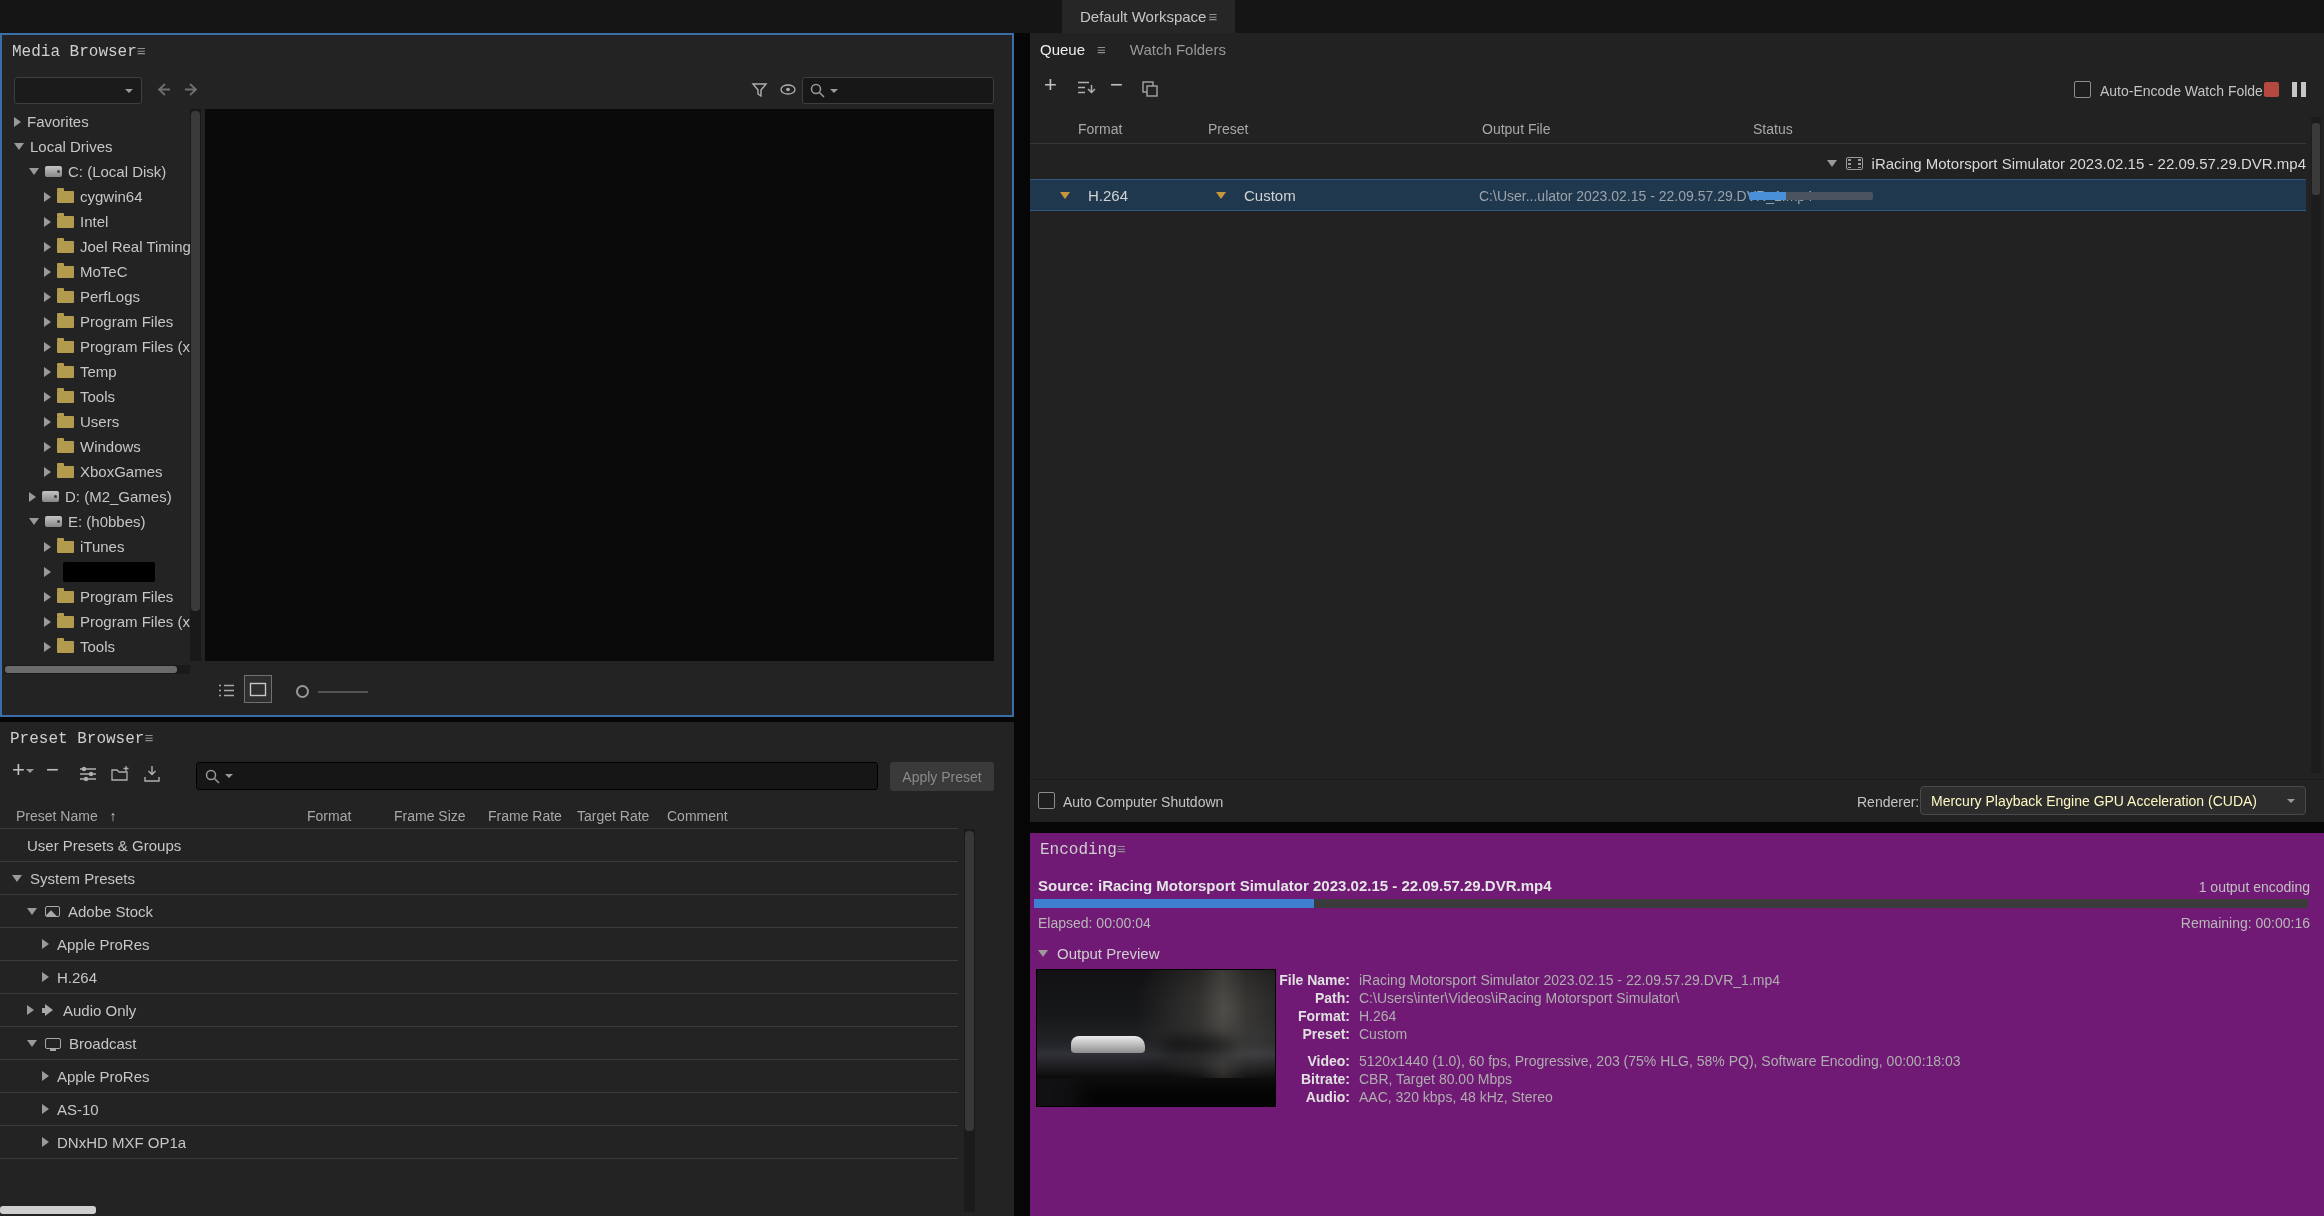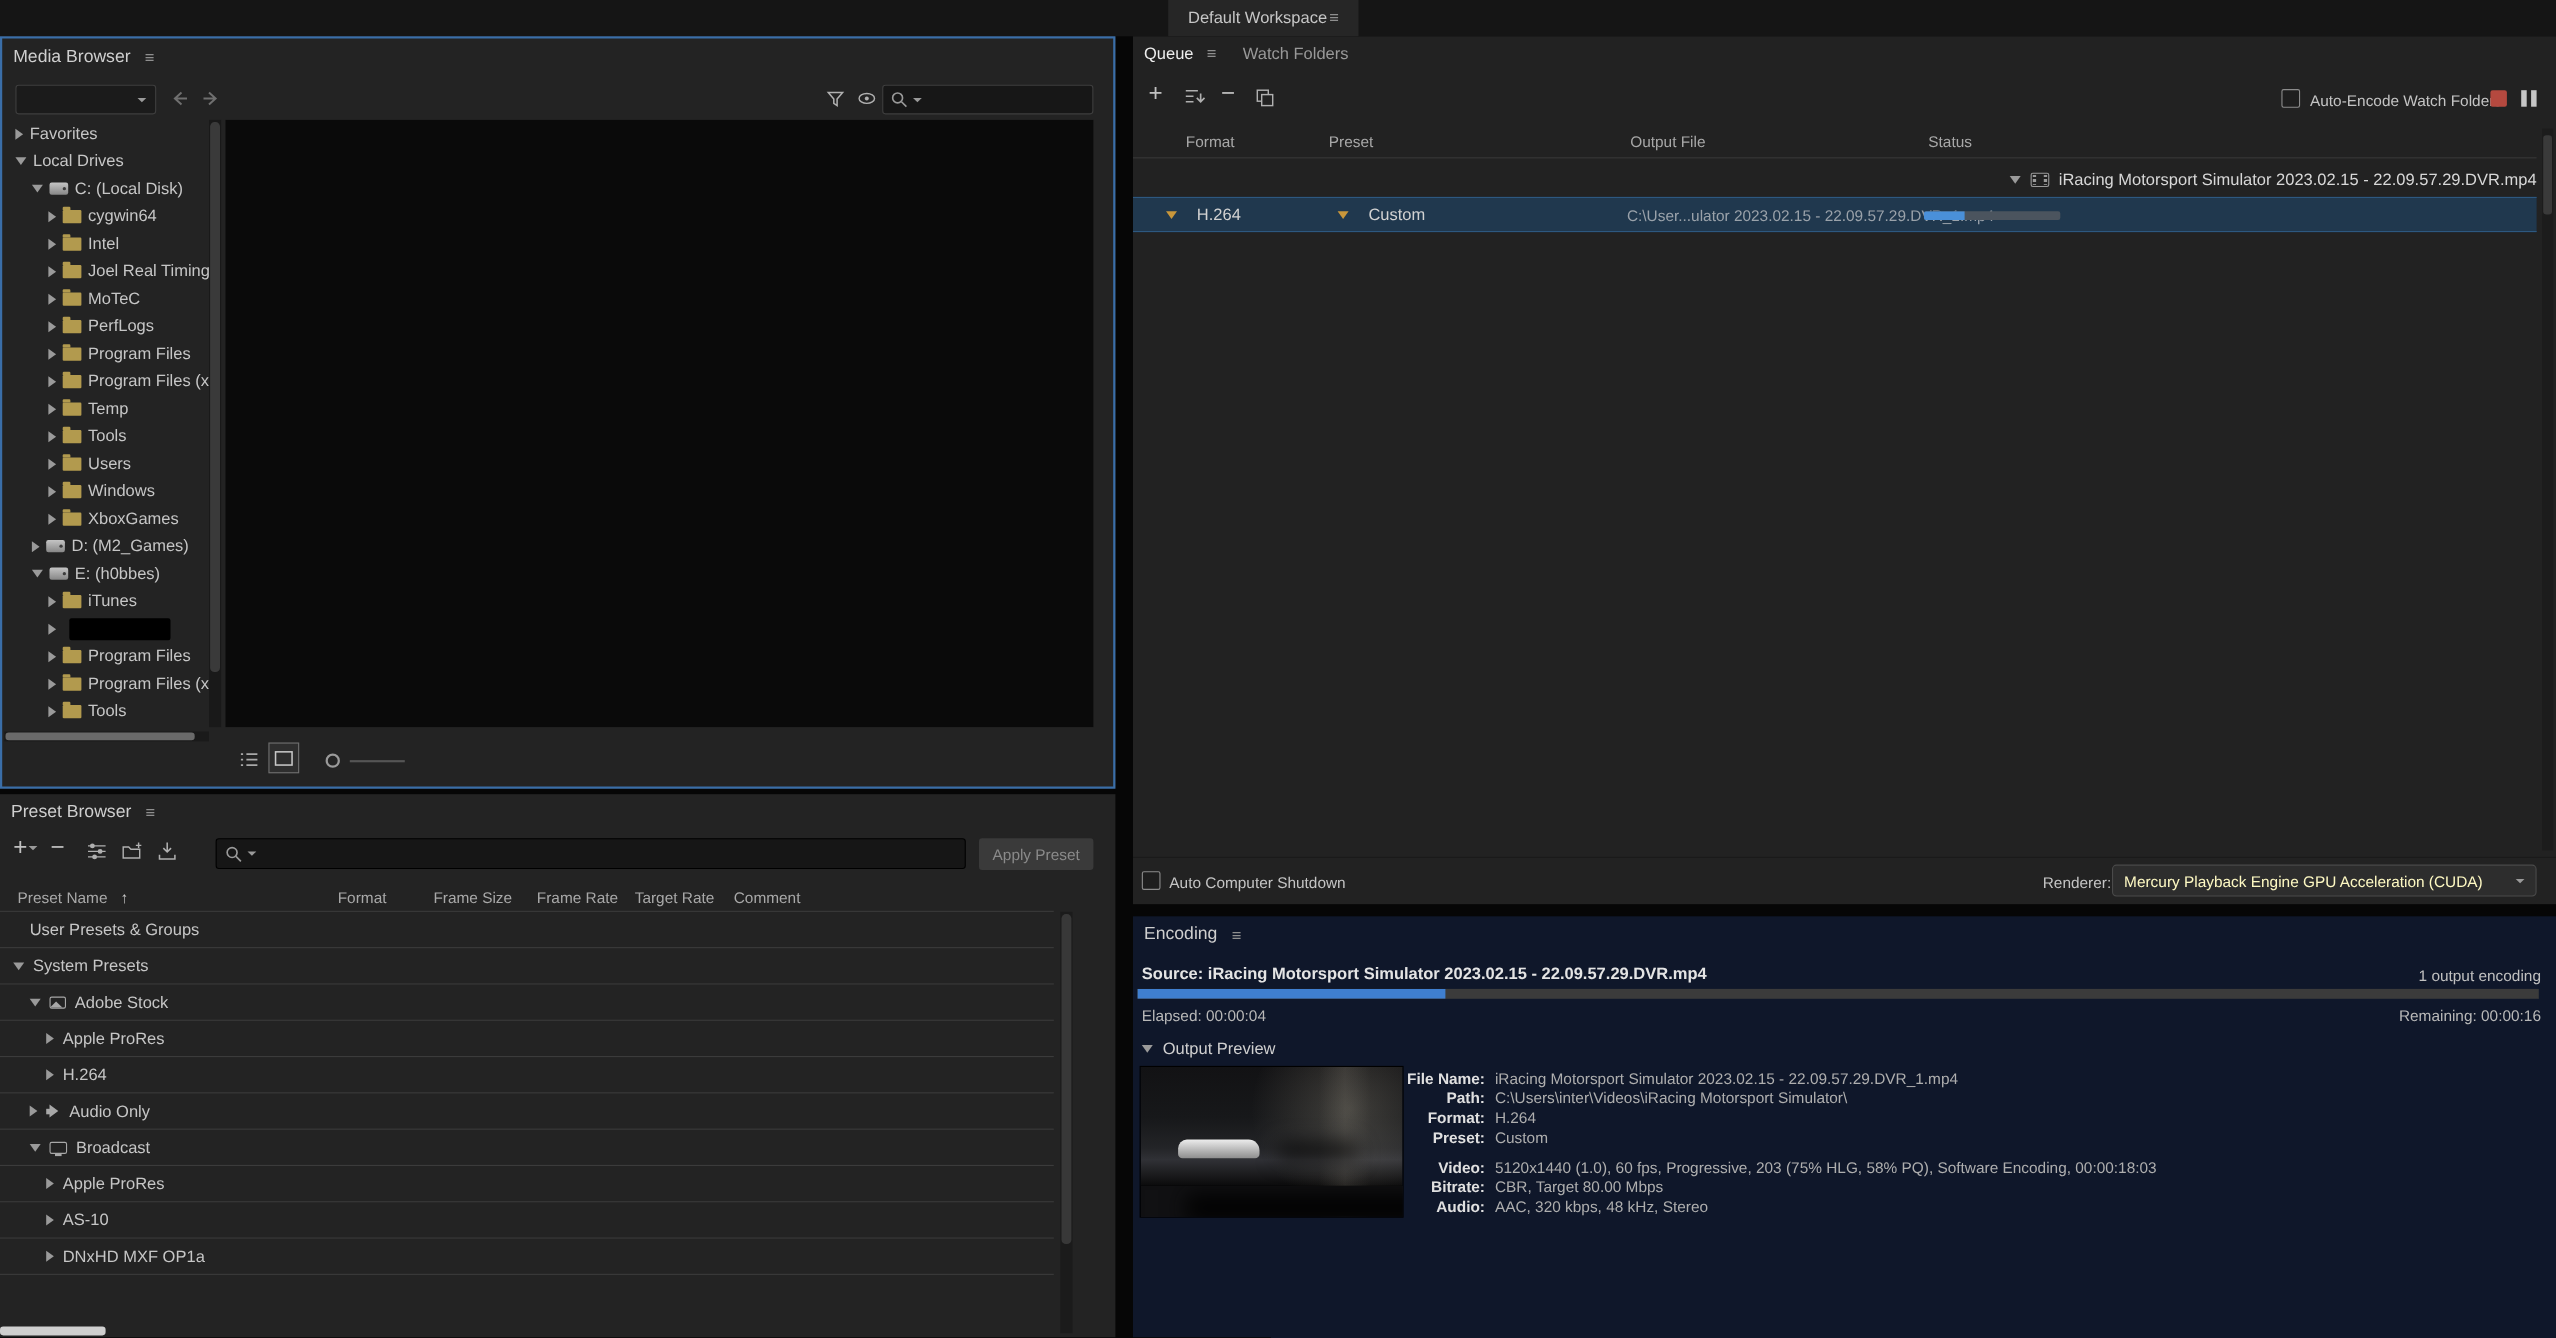--- a/index.html
+++ b/index.html
@@ -4,21 +4,21 @@
 <style>
   :root{
     --accent:#3f7fd0; --selection:#20384e; --folder:#b29a4e;
     --chevron-accent:#c9973b; --stop:#b5493f; --focus-border:#3a6ea8;
   }
   *{box-sizing:border-box; margin:0; padding:0;}
   html,body{width:2324px;height:1216px;overflow:hidden;}
   body{background:#060606; font-family:"Liberation Sans","DejaVu Sans",sans-serif; color:#c4c4c4; position:relative;}
   .abs{position:absolute;}
   .panel{position:absolute; background:#232323;}
-  .panel-title{position:absolute; left:10px; top:8px; font-size:16px; color:#cfcfcf; display:flex; gap:13px; align-items:center; white-space:nowrap;}
+  .panel-title{position:absolute; left:10px; top:8px; font-size:16px; color:#cfcfcf; display:flex; gap:0; align-items:center; white-space:nowrap;font-family:Liberation Mono, monospace;}
   .menu-glyph{color:#8f8f8f; font-size:15px;}
   svg{display:block;}
 
   
   #top-bar{position:absolute; left:0; top:0; width:2324px; height:33px; background:#151515;}
   #workspace-tab{position:absolute; left:1062px; top:0; height:33px; padding:0 18px; display:flex; align-items:center; gap:2px; background:#262626; color:#c6c6c6; font-size:15px;}
 
   
   #media-panel{left:0; top:33px; width:1014px; height:684px; border:2px solid var(--focus-border);}
   #mb-dropdown{position:absolute; left:12px; top:42px; width:128px; height:27px; background:#1b1b1b; border:1px solid #3e3e3e; border-radius:3px; display:flex; align-items:center; justify-content:flex-end; padding-right:8px;}
@@ -101,21 +101,21 @@
   .mini-progress .fill{display:block; height:100%; background:#4a90d9;}
   #queue-scroll{position:absolute; left:1281px; top:84px; width:10px; height:656px; background:#1c1c1c;}
   #queue-scroll .thumb{position:absolute; left:1px; top:6px; width:8px; height:72px; background:#3a3a3a; border-radius:3px;}
   #queue-bottom-line{position:absolute; left:0; top:746px; width:1294px; height:1px; background:#1a1a1a;}
   #q-shutdown-box{position:absolute; left:8px; top:759px;}
   #q-shutdown-label{position:absolute; left:33px; top:761px; font-size:14px; color:#c4c4c4; white-space:nowrap;}
   #q-renderer-label{position:absolute; left:827px; top:761px; font-size:14px; color:#c4c4c4;}
   #q-renderer-dd{position:absolute; left:890px; top:753px; width:386px; height:29px; background:#2d2d2d; border:1px solid #4a4a4a; border-radius:4px; display:flex; align-items:center; justify-content:space-between; padding:0 10px; font-size:14px; color:#fef9c3; white-space:nowrap;}
 
   
-  #encoding-panel{left:1030px; top:833px; width:1294px; height:383px; background:#0f172a;}
+  #encoding-panel{left:1030px; top:833px; width:1294px; height:383px; background:#701a75;}
   #enc-source{position:absolute; left:8px; top:44px; font-size:15px; font-weight:bold; color:#e4e4e4; white-space:nowrap;}
   #enc-count{position:absolute; right:14px; top:46px; font-size:14px; color:#c0c0c0;}
   #enc-progress{position:absolute; left:4px; top:66px; width:1274px; height:9px; background:#3b3b3b; overflow:hidden;}
   #enc-progress .fill{display:block; height:100%; background:var(--accent);}
   #enc-elapsed{position:absolute; left:8px; top:82px; font-size:14px; color:#b8b8b8;}
   #enc-remaining{position:absolute; right:14px; top:82px; font-size:14px; color:#b8b8b8;}
   #enc-preview-toggle{position:absolute; left:8px; top:112px; display:flex; align-items:center; gap:9px; font-size:15px; color:#cfcfcf;}
   #enc-preview{position:absolute; left:6px; top:136px; width:240px; height:138px; border:1px solid #000;
     background:
       radial-gradient(circle at 80% 28%, rgba(215,205,180,.22), transparent 42%),

